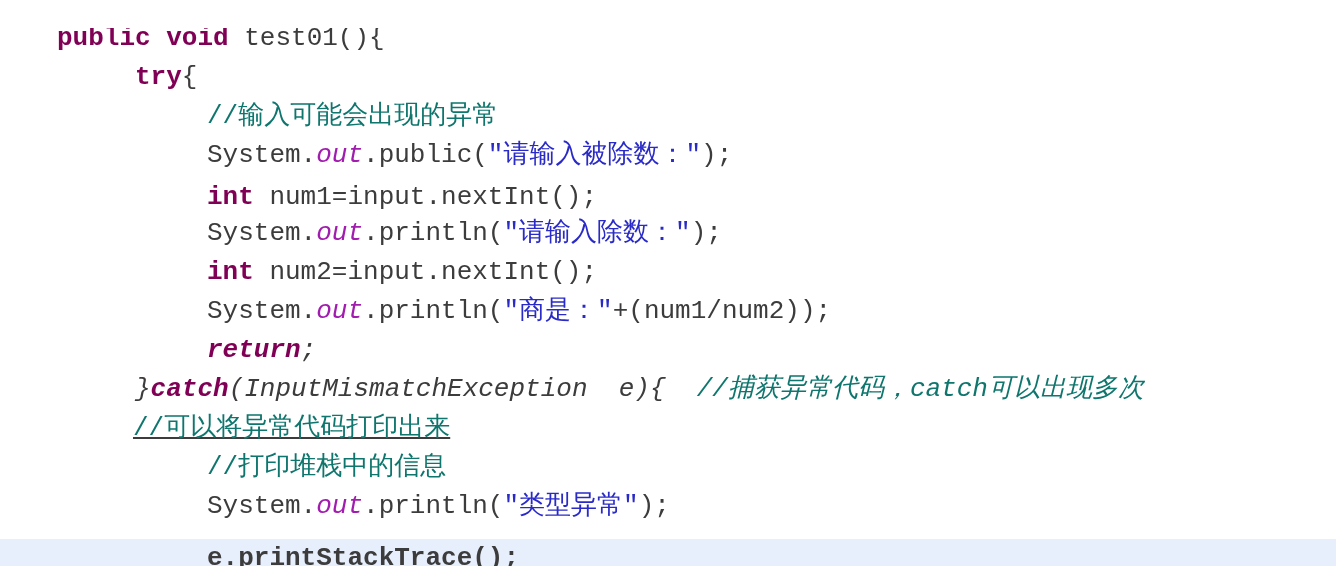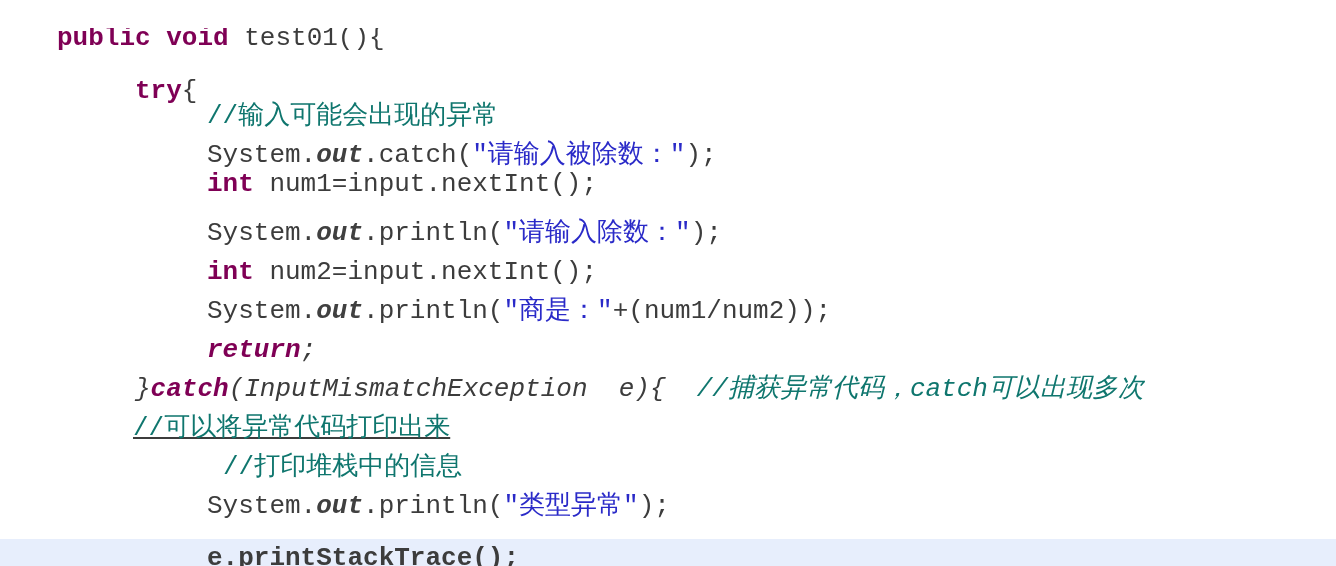--- a/index.html
+++ b/index.html
@@ -41,42 +41,42 @@
     color: #7f0055;
     font-weight: bold;
   }
   .cmt {
     color: #0f766e;
   }
   .str {
     color: #2a2ac8;
   }
   .fld {
-    color: #404040;
-    font-weight: bold;
+    color: #a21caf;
+    font-weight: normal;
     font-style: italic;
   }
   .pl {
     color: #3c3c3c;
   }
 </style>
 </head>
 <body>
 
 <div id="editor">
   <div id="code-surface">
       <div class="row" style="top: -9px;"><span class="ind" style="width: 57px;"></span><span class="kw">public void</span><span class="pl"> test01(){</span></div>
-      <div class="row" style="top: 44px;"><span class="ind" style="width: 135px;"></span><span class="kw">try</span><span class="pl">{</span></div>
+      <div class="row" style="top: 30px;"><span class="ind" style="width: 135px;"></span><span class="kw">try</span><span class="pl">{</span></div>
       <div class="row" style="top: 69px;"><span class="ind" style="width: 207px;"></span><span class="cmt">//输入可能会出现的异常</span></div>
-      <div class="row" style="top: 108px;"><span class="ind" style="width: 207px;"></span><span class="pl">System.</span><span class="fld">out</span><span class="pl">.catch(</span><span class="str">"请输入被除数："</span><span class="pl">);</span></div>
-      <div class="row" style="top: 137px;"><span class="ind" style="width: 207px;"></span><span class="kw">int</span><span class="pl"> num1=input.nextInt();</span></div>
+      <div class="row" style="top: 108px;"><span class="ind" style="width: 207px;"></span><span class="pl">System.</span><span class="fld">out</span><span class="pl">.public(</span><span class="str">"请输入被除数："</span><span class="pl">);</span></div>
+      <div class="row" style="top: 150px;"><span class="ind" style="width: 207px;"></span><span class="kw">int</span><span class="pl"> num1=input.nextInt();</span></div>
       <div class="row" style="top: 186px;"><span class="ind" style="width: 207px;"></span><span class="pl">System.</span><span class="fld">out</span><span class="pl">.println(</span><span class="str">"请输入除数："</span><span class="pl">);</span></div>
       <div class="row" style="top: 225px;"><span class="ind" style="width: 207px;"></span><span class="kw">int</span><span class="pl"> num2=input.nextInt();</span></div>
       <div class="row" style="top: 264px;"><span class="ind" style="width: 207px;"></span><span class="pl">System.</span><span class="fld">out</span><span class="pl">.println(</span><span class="str">"商是："</span><span class="pl">+(num1/num2));</span></div>
       <div class="row" style="top: 303px; font-style: italic;"><span class="ind" style="width: 207px;"></span><span class="kw">return</span><span class="pl">;</span></div>
       <div class="row" style="top: 342px; font-style: italic;"><span class="ind" style="width: 135px;"></span><span class="pl">}</span><span class="kw">catch</span><span class="pl">(InputMismatchException  e){  </span><span class="cmt">//捕获异常代码，catch可以出现多次</span></div>
       <div class="row" style="top: 381px; text-decoration: underline;"><span class="ind" style="width: 133px;"></span><span class="cmt">//可以将异常代码打印出来</span></div>
-      <div class="row" style="top: 420px; padding-left: 16px;"><span class="ind" style="width: 207px;"></span><span class="cmt">//打印堆栈中的信息</span></div>
+      <div class="row" style="top: 420px;"><span class="ind" style="width: 207px;"></span><span class="cmt">//打印堆栈中的信息</span></div>
       <div class="row" style="top: 459px;"><span class="ind" style="width: 207px;"></span><span class="pl">System.</span><span class="fld">out</span><span class="pl">.println(</span><span class="str">"类型异常"</span><span class="pl">);</span></div>
       <div class="row current" style="top: 511px; font-weight: bold;"><span class="ind" style="width: 207px;"></span><span class="pl">e.printStackTrace();</span></div>
       <div class="row" style="top: 534px;"><span class="ind" style="width: 135px;"></span><span class="pl">}</span></div>
     </div>
 </div>
 
 </body></html>

